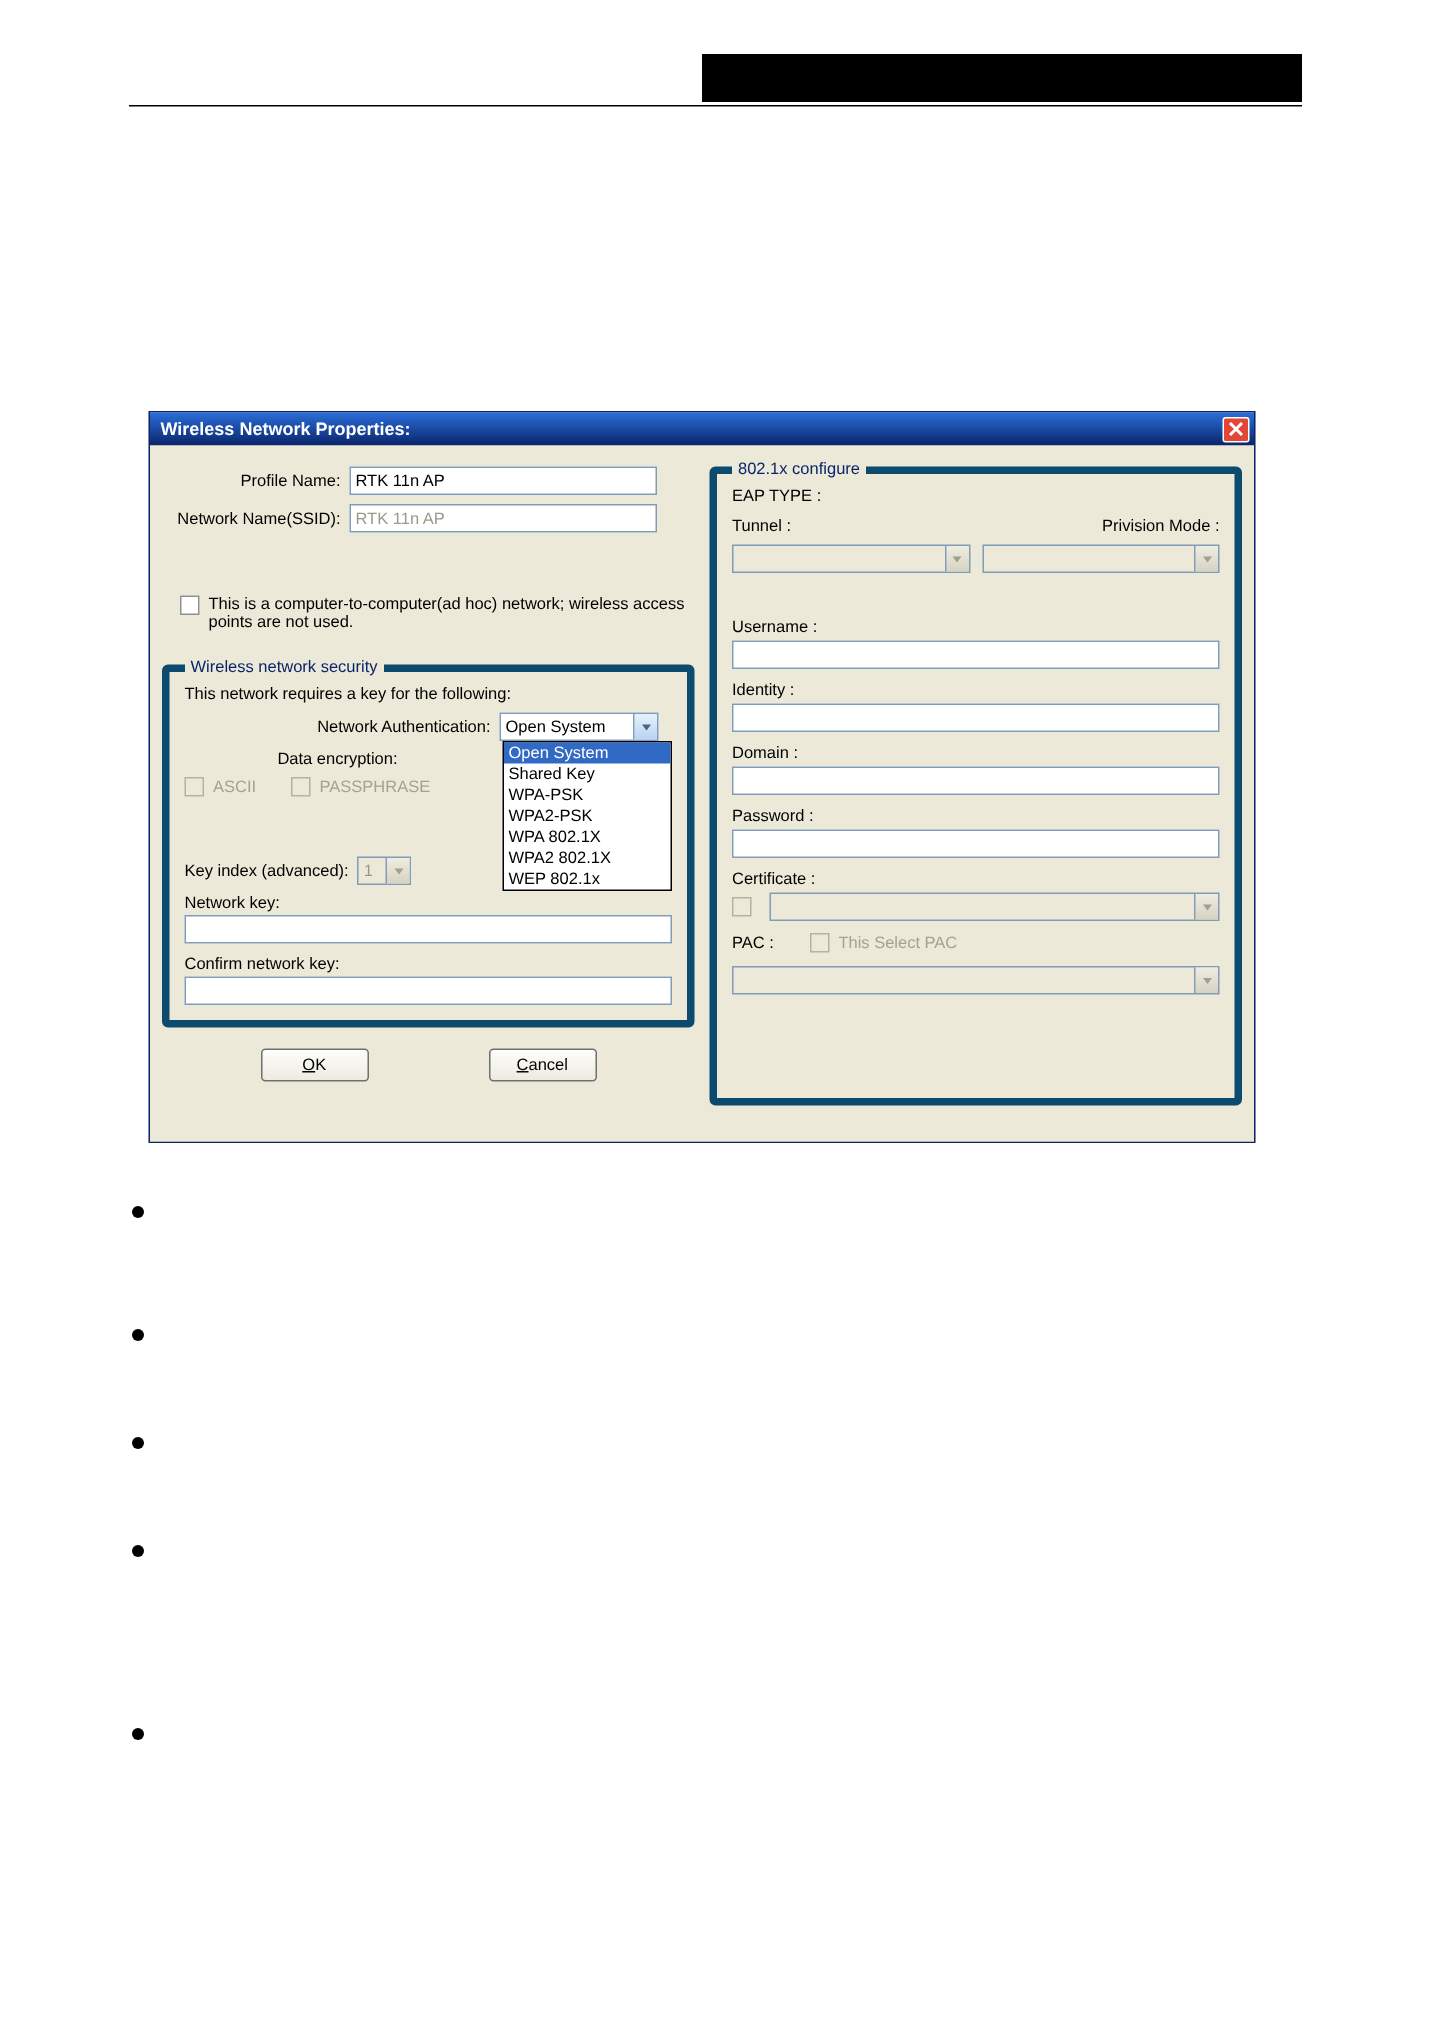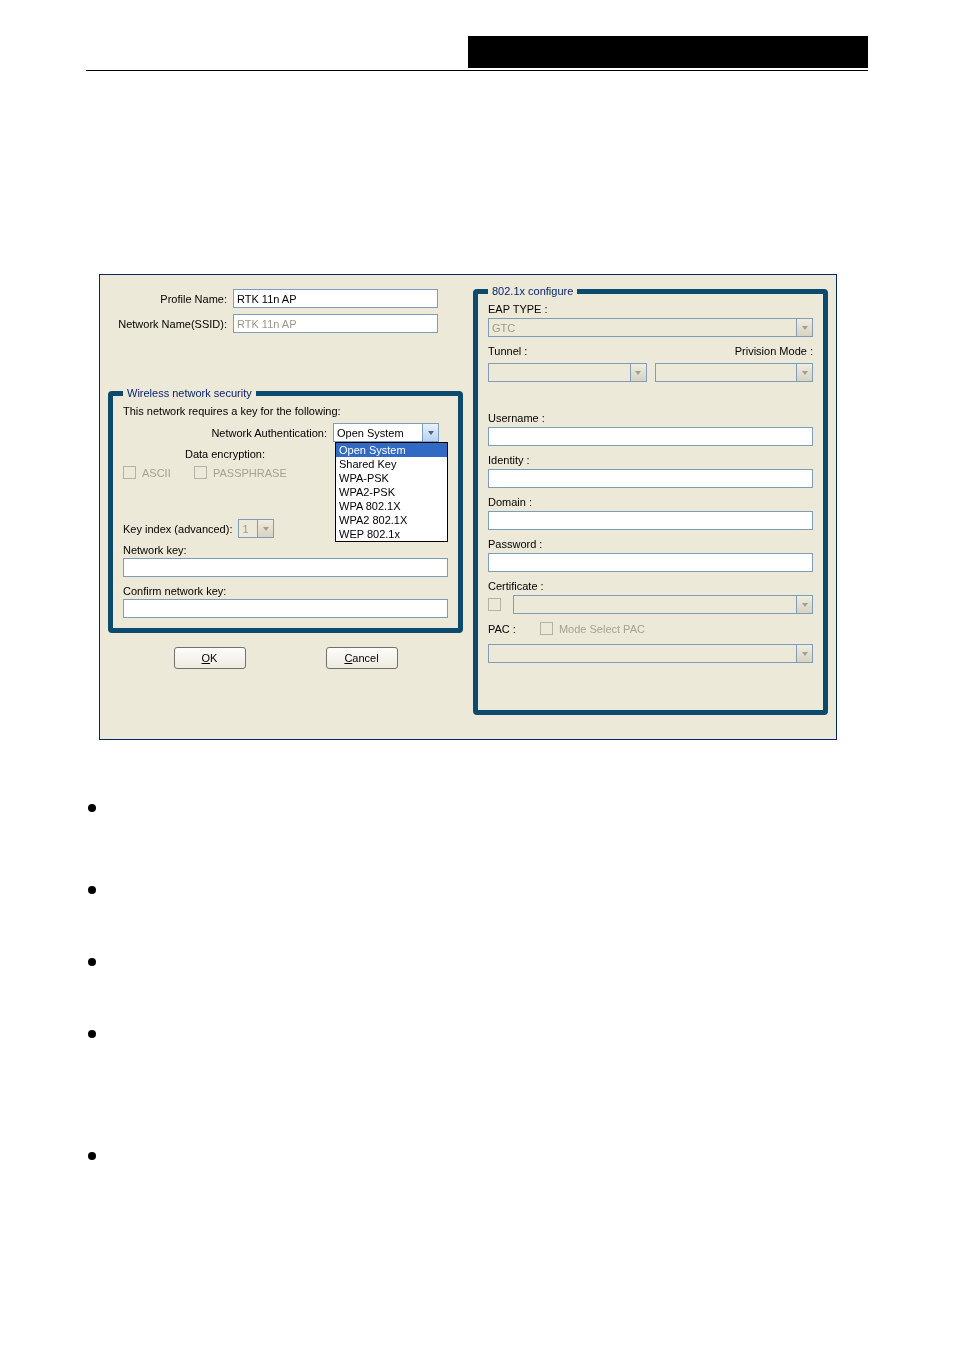--- a/index.html
+++ b/index.html
@@ -181,37 +181,49 @@
     flex-shrink: 0;
   }
 </style>
 </head>
 <body>
 
 <div class="topbar"></div>
 <div class="toprule"></div>
 
 <div class="dialog">
+  <div class="titlebar">
+    <span class="titletext">Wireless Network Properties:</span>
+    <div class="closebtn">
+      <svg viewBox="0 0 10 10">
+          <path d="M1 1 L9 9 M9 1 L1 9" stroke="#fff" stroke-width="2"></path>
+        </svg>
+    </div>
+  </div>
 
   <div class="body">
 
     <div class="col" style="padding-top:4px;">
 
       <div class="row">
         <span class="lbl lblL">Profile Name:</span>
         <input type="text" class="w200" value="RTK 11n AP" style="">
       </div>
 
       <div class="row">
         <span class="lbl lblL">Network Name(SSID):</span>
         <input type="text" class="w200 disabled readonly" disabled="" value="RTK 11n AP" style="">
       </div>
 
       <div style="height:36px;"></div>
 
+      <div class="row" style="align-items:flex-start; margin-left:12px;">
+        <span class="chk"></span>
+        <span style="max-width:320px;">This is a computer-to-computer(ad hoc) network; wireless access points are not used.</span>
+      </div>
 
 
       <div style="height:12px;"></div>
 
       <fieldset style="position:relative;">
         <legend>Wireless network security</legend>
 
         <div style="margin-bottom:6px;">This network requires a key for the following:</div>
 
         <div class="row">
@@ -279,28 +291,20 @@
         </div>
       </div>
 
     </div>
 
     <div class="col">
       <fieldset style="min-height:430px;">
         <legend>802.1x configure</legend>
 
         <div>EAP TYPE :</div>
-        <div class="select disabled full" style="margin-top:3px;">
-          <span class="readonly">GTC</span>
-          <span class="arrow">
-              <svg viewBox="0 0 8 8">
-                <polygon points="1,2 7,2 4,6"></polygon>
-              </svg>
-            </span>
-        </div>
 
         <div class="row" style="margin-top:8px; justify-content:space-between;">
           <span>Tunnel :</span>
           <span>Privision Mode :</span>
         </div>
         <div class="row" style="gap:8px;">
           <div class="select disabled" style="flex:1;">
             <span></span>
               <span class="arrow">
                 <svg viewBox="0 0 8 8">
@@ -341,21 +345,21 @@
                 <svg viewBox="0 0 8 8">
                   <polygon points="1,2 7,2 4,6"></polygon>
                 </svg>
               </span>
           </div>
         </div>
 
         <div class="row" style="margin-top:8px;">
           <span style="padding-right:24px;">PAC :</span>
           <span class="chk disabled"></span>
-          <span class="grayedtext">Mode Select PAC</span>
+          <span class="grayedtext">This Select PAC</span>
         </div>
         <div class="select disabled full" style="margin-top:3px;">
           <span></span>
             <span class="arrow">
               <svg viewBox="0 0 8 8">
                 <polygon points="1,2 7,2 4,6"></polygon>
               </svg>
             </span>
         </div>
 

